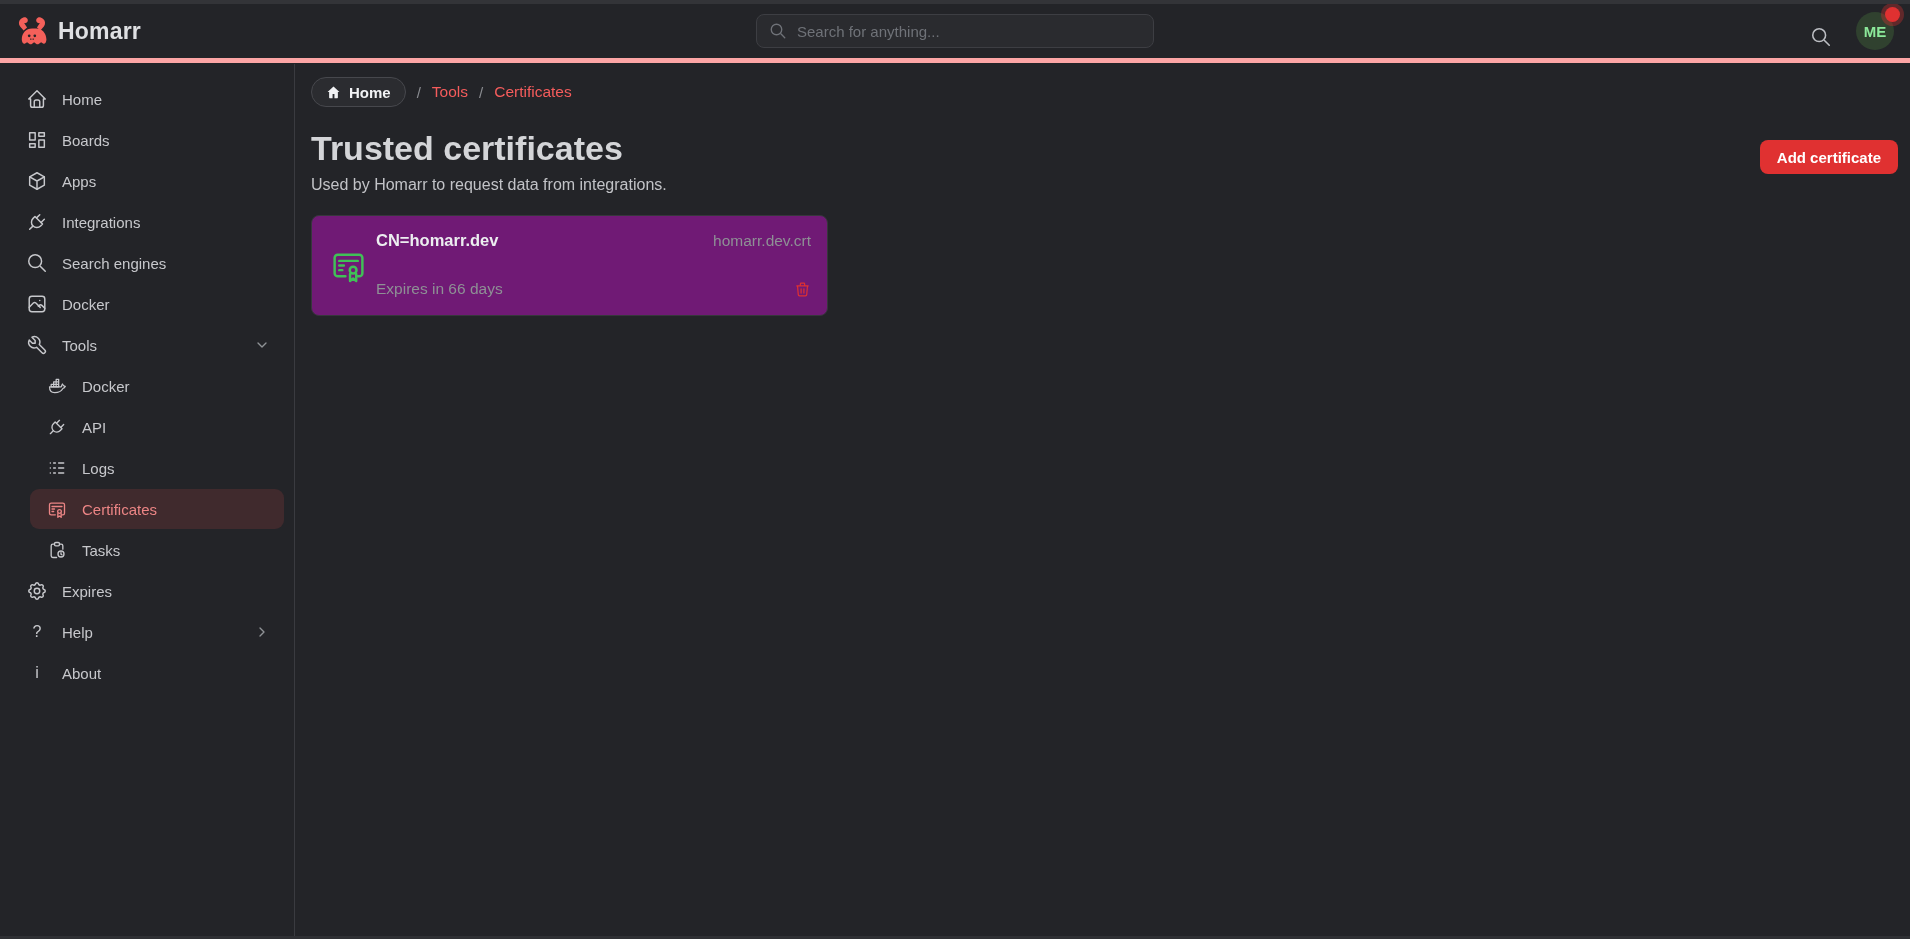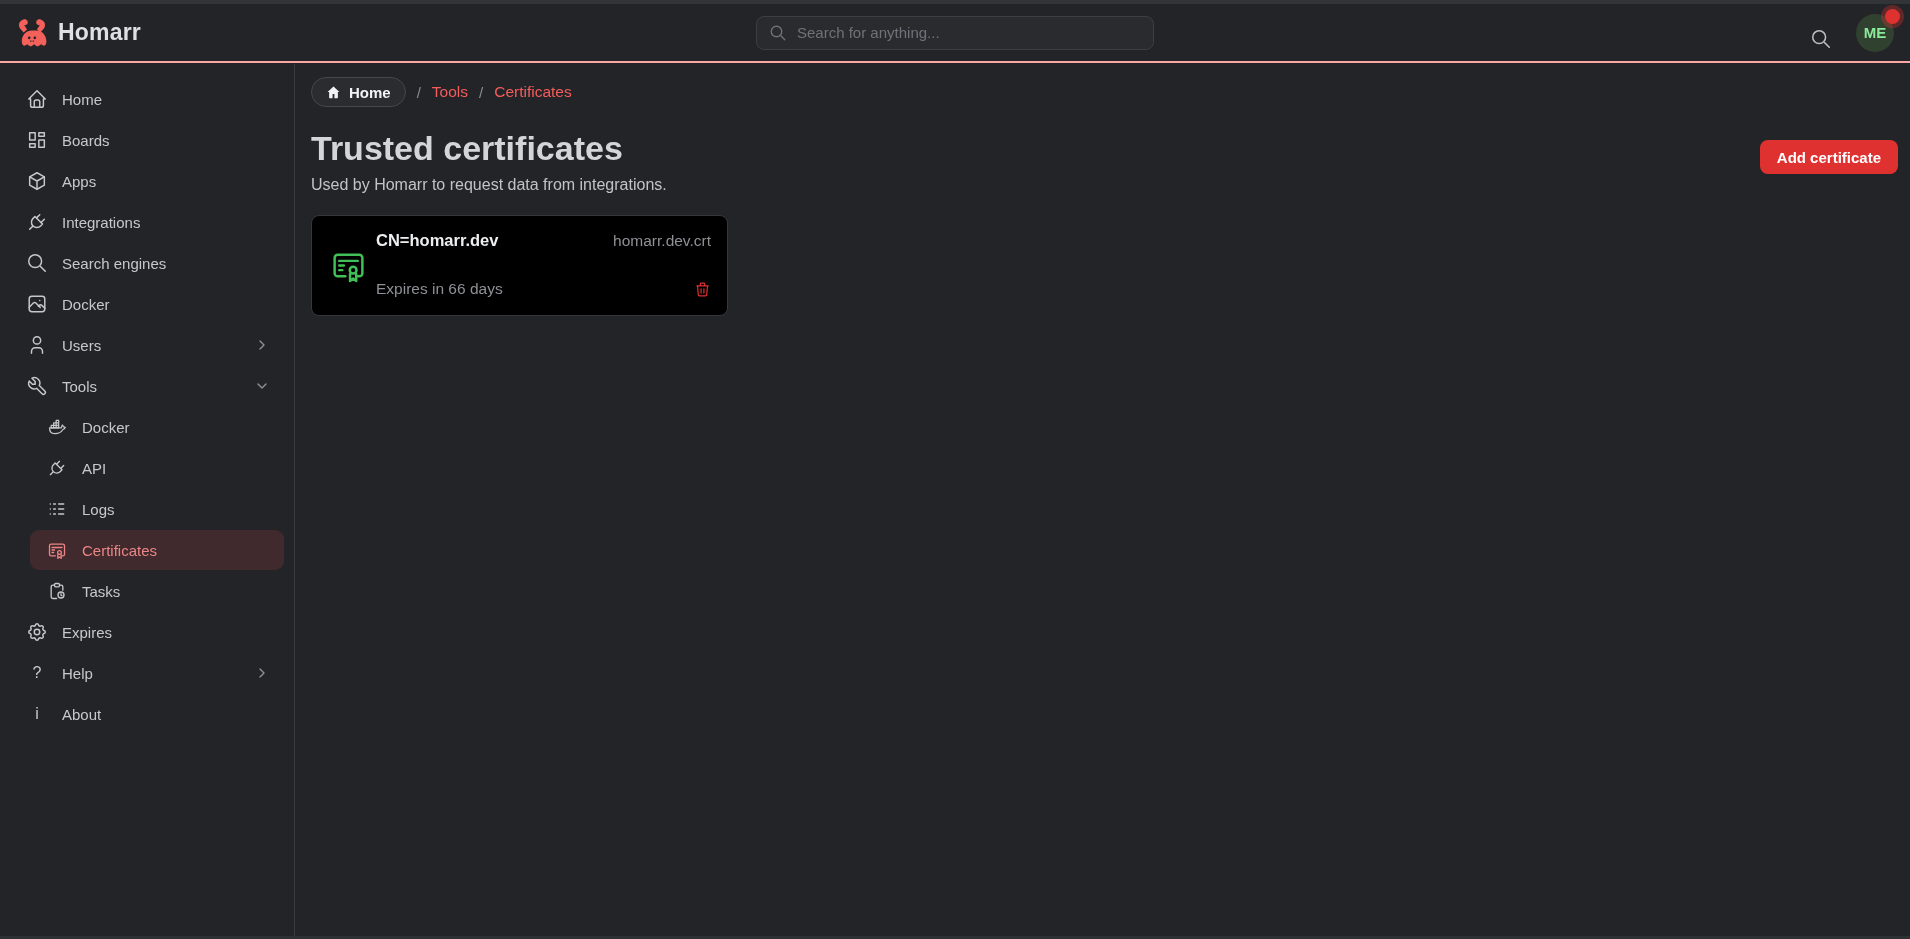--- a/index.html
+++ b/index.html
@@ -10,21 +10,21 @@
     color:#c9cacd;
     overflow:hidden;
     position:relative;
   }
   .top-strip { position:absolute; top:0; left:0; width:100%; height:4px; background:#333438; z-index:5; }
   .bottom-strip { position:absolute; bottom:0; left:0; width:100%; height:3px; background:#2f3034; z-index:5; }
 
   
   .header {
     position:absolute; top:4px; left:0; width:100%; height:59px;
-    background:#232428; border-bottom:2px solid #fca5a5;
+    background:#232428; border-bottom:5px solid #fca5a5;
     display:flex; align-items:center; padding:0 16px; z-index:4;
   }
   .logo-group { display:flex; align-items:center; gap:10px; }
   .logo-svg { width:32px; height:32px; display:block; }
   .app-title { font-size:23px; font-weight:700; color:#dfe0e3; letter-spacing:.2px; }
   .search-box {
     position:absolute; left:50%; top:50%; transform:translate(-50%,-50%);
     width:398px; height:34px; background:#2a2b2f; border:1px solid #3d3e43;
     border-radius:8px; display:flex; align-items:center; gap:10px; padding:16px 12px;
   }
@@ -82,22 +82,22 @@
   .page-title { margin-top:23px; font-size:34px; font-weight:700; color:#d4d5d8; line-height:1.1; }
   .page-subtitle { margin-top:9px; font-size:16px; color:#c2c3c7; }
 
   .add-btn {
     position:absolute; top:76px; right:12px; height:34px; padding:0 17px;
     background:var(--button-red,#e03131); color:#ffffff; border:none; border-radius:8px;
     font-family:"Liberation Sans", sans-serif; font-size:15px; font-weight:700; cursor:pointer;
   }
 
   .cert-card {
-    margin-top:21px; width:417px; min-height:92px;
-    background:#000000; border:1px solid #36373c; border-radius:8px;
+    margin-top:21px; width:517px; min-height:92px;
+    background:#701a75; border:1px solid #36373c; border-radius:8px;
     padding:15px 16px; display:flex; gap:8px;
   }
   .cert-icon-wrap { width:40px; display:flex; align-items:center; justify-content:center; flex:none; }
   .cert-icon-wrap svg { width:37px; height:37px; color:var(--cert-green,#40c057); }
   .cert-body { flex:1; display:flex; flex-direction:column; justify-content:center; }
   .cert-row { display:flex; align-items:center; justify-content:space-between; }
   .cert-row + .cert-row { margin-top:28px; }
   .cert-cn { font-size:16.5px; font-weight:700; color:#eceef0; }
   .cert-file { font-size:15.5px; color:#8e9095; }
   .cert-exp { font-size:15.5px; color:#8e9095; }
@@ -204,32 +204,20 @@
       <svg viewBox="0 0 24 24" fill="none" stroke="currentColor" stroke-width="1.6" stroke-linecap="round" stroke-linejoin="round">
           <rect x="3.5" y="3.5" width="17" height="17" rx="3"></rect>
           <path d="M15 8.2h.01"></path>
           <path d="M3.5 15.5l4.5-4.5a2 2 0 0 1 2.8 0l4.7 4.7"></path>
           <path d="M13.5 14.5l1-1a2 2 0 0 1 2.8 0l3.2 3.2"></path>
         </svg>
     </span>
     <span>Docker</span>
   </div>
 
-  <div class="nav-item">
-    <span class="nicon">
-      <svg viewBox="0 0 24 24" fill="none" stroke="currentColor" stroke-width="1.6" stroke-linecap="round" stroke-linejoin="round">
-          <circle cx="12" cy="7" r="4"></circle>
-          <path d="M6 21v-2a4 4 0 0 1 4-4h4a4 4 0 0 1 4 4v2"></path>
-        </svg>
-    </span>
-    <span>Users</span>
-    <svg class="nav-chevron" viewBox="0 0 24 24" fill="none" stroke="currentColor" stroke-width="2" stroke-linecap="round" stroke-linejoin="round">
-        <path d="M9 6l6 6-6 6"></path>
-      </svg>
-  </div>
 
   <div class="nav-item">
     <span class="nicon">
       <svg viewBox="0 0 24 24" fill="none" stroke="currentColor" stroke-width="1.6" stroke-linecap="round" stroke-linejoin="round">
           <path d="M7 10h3V7L6.5 3.5a6 6 0 0 1 8 8l6 6a2 2 0 0 1-3 3l-6-6a6 6 0 0 1-8-8L7 10z"></path>
         </svg>
     </span>
     <span>Tools</span>
     <svg class="nav-chevron" viewBox="0 0 24 24" fill="none" stroke="currentColor" stroke-width="2" stroke-linecap="round" stroke-linejoin="round">
         <path d="M6 9l6 6 6-6"></path>

